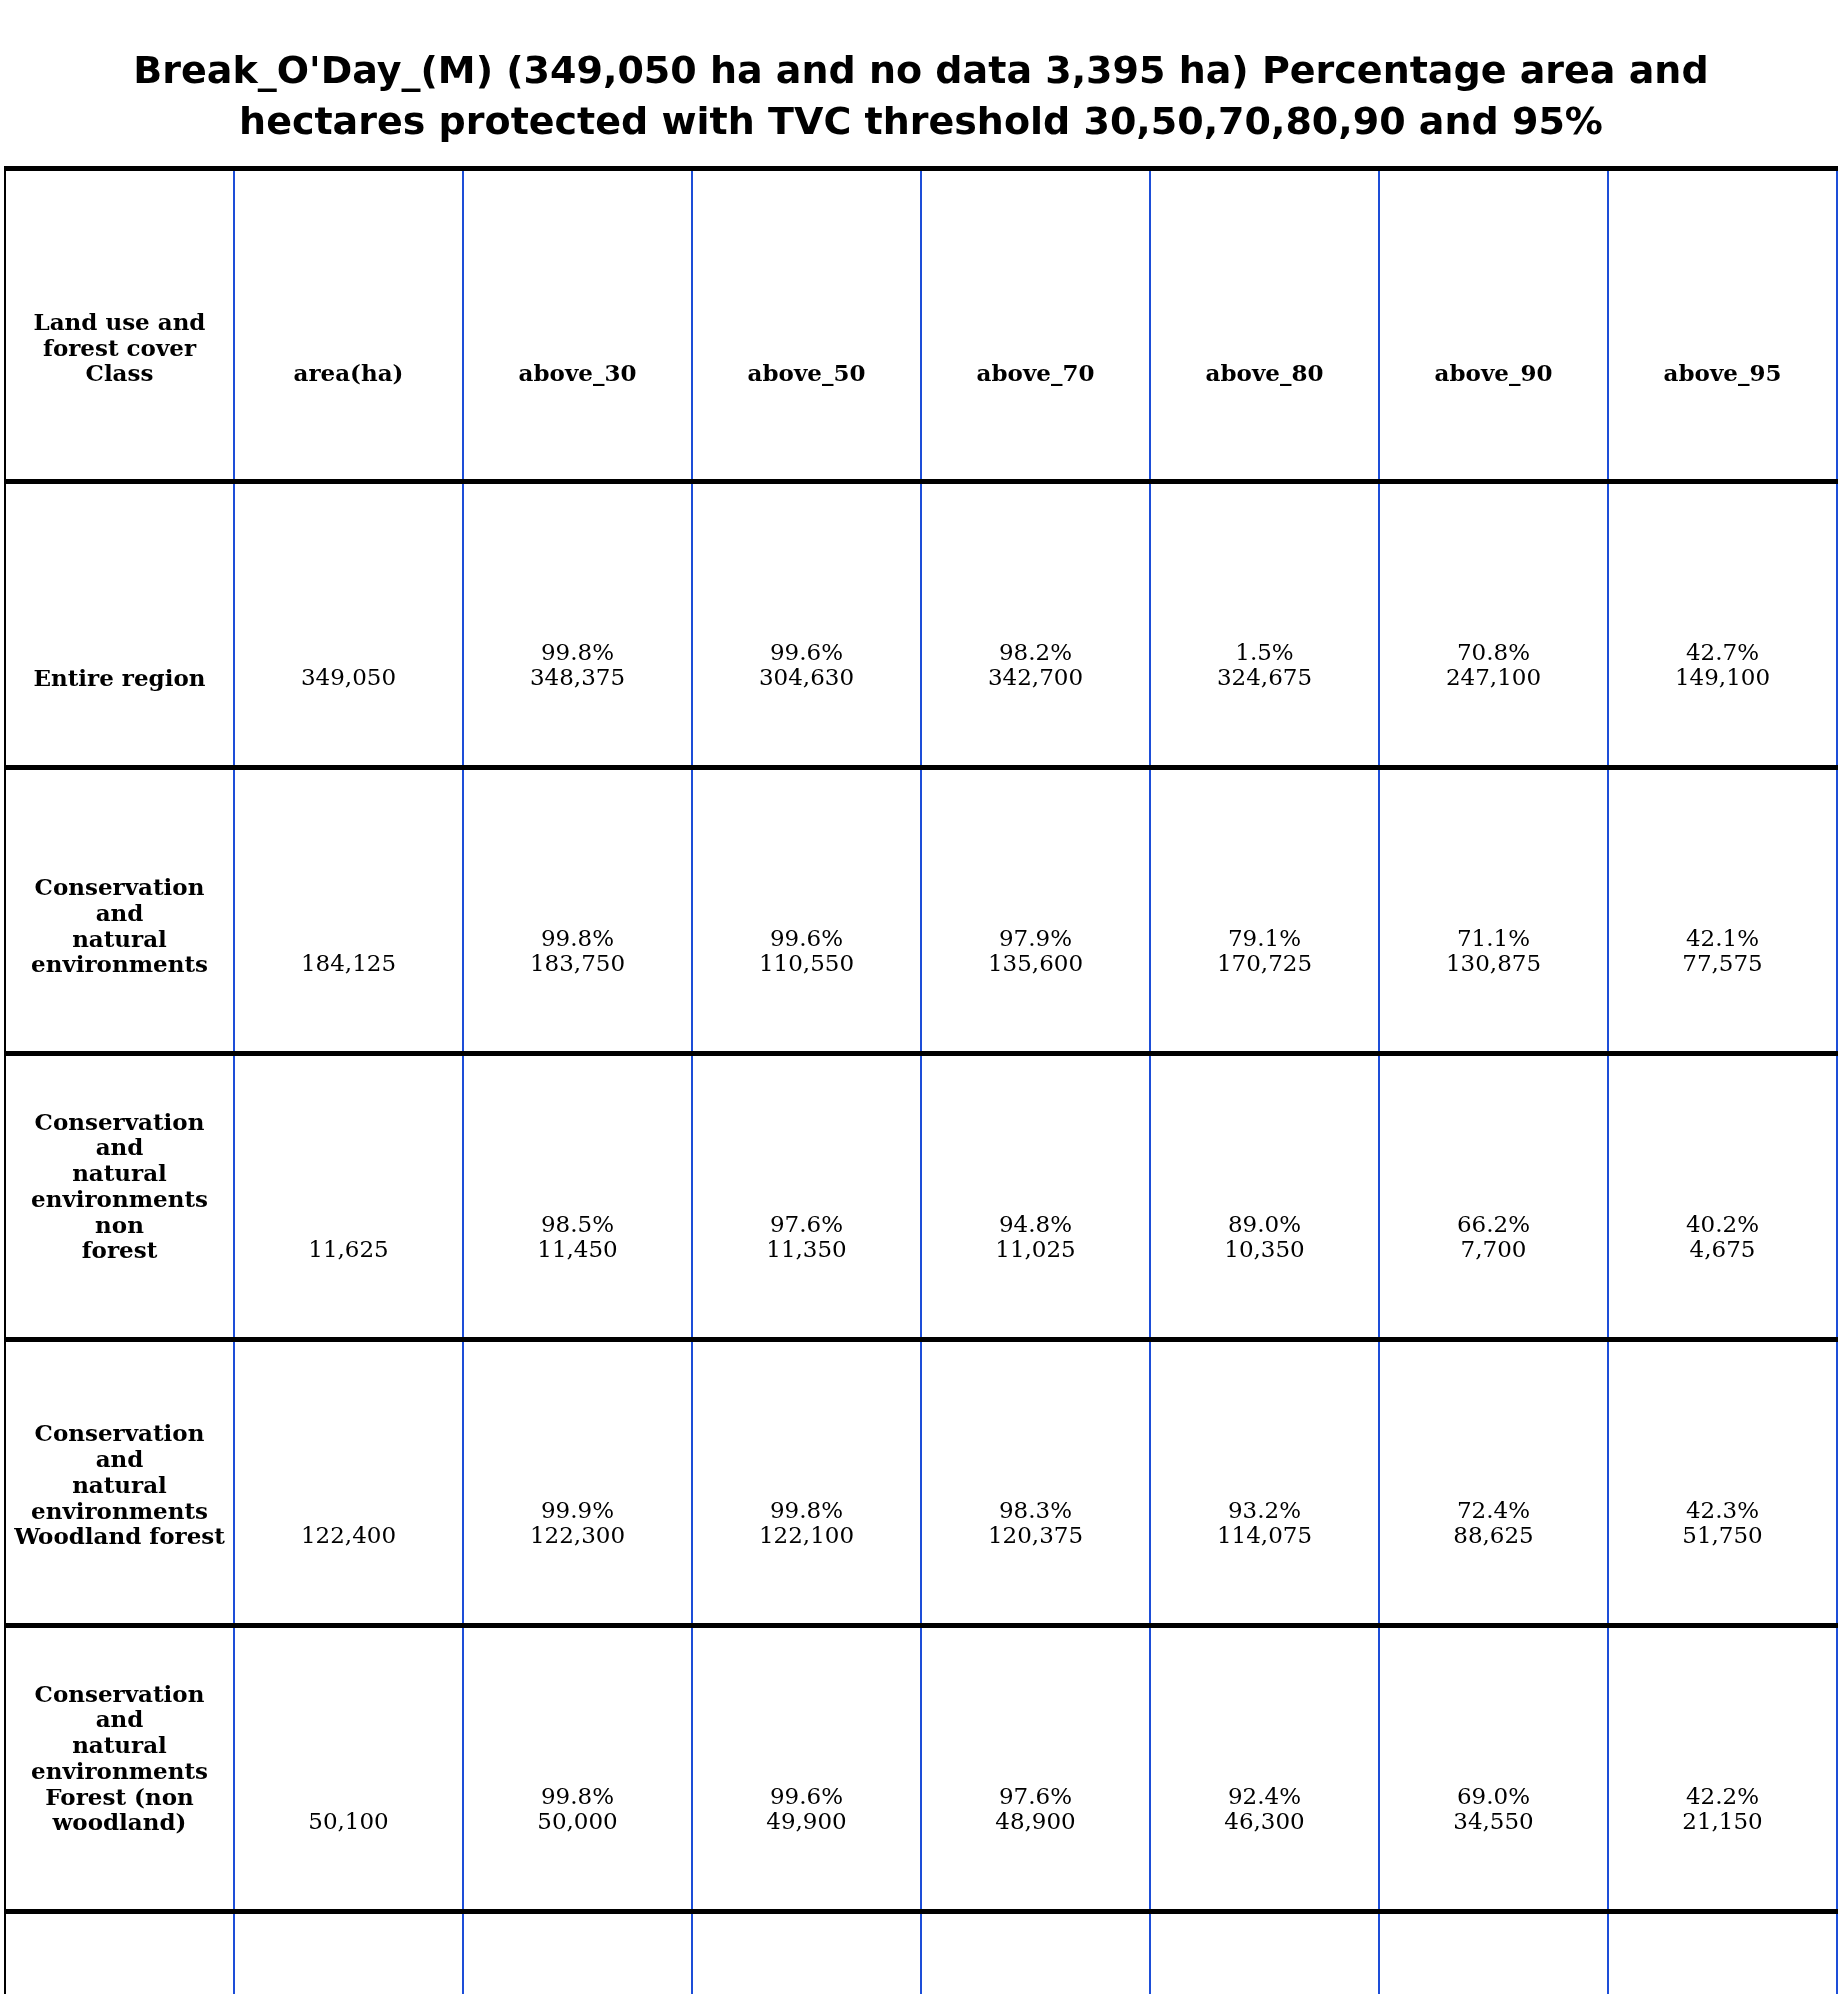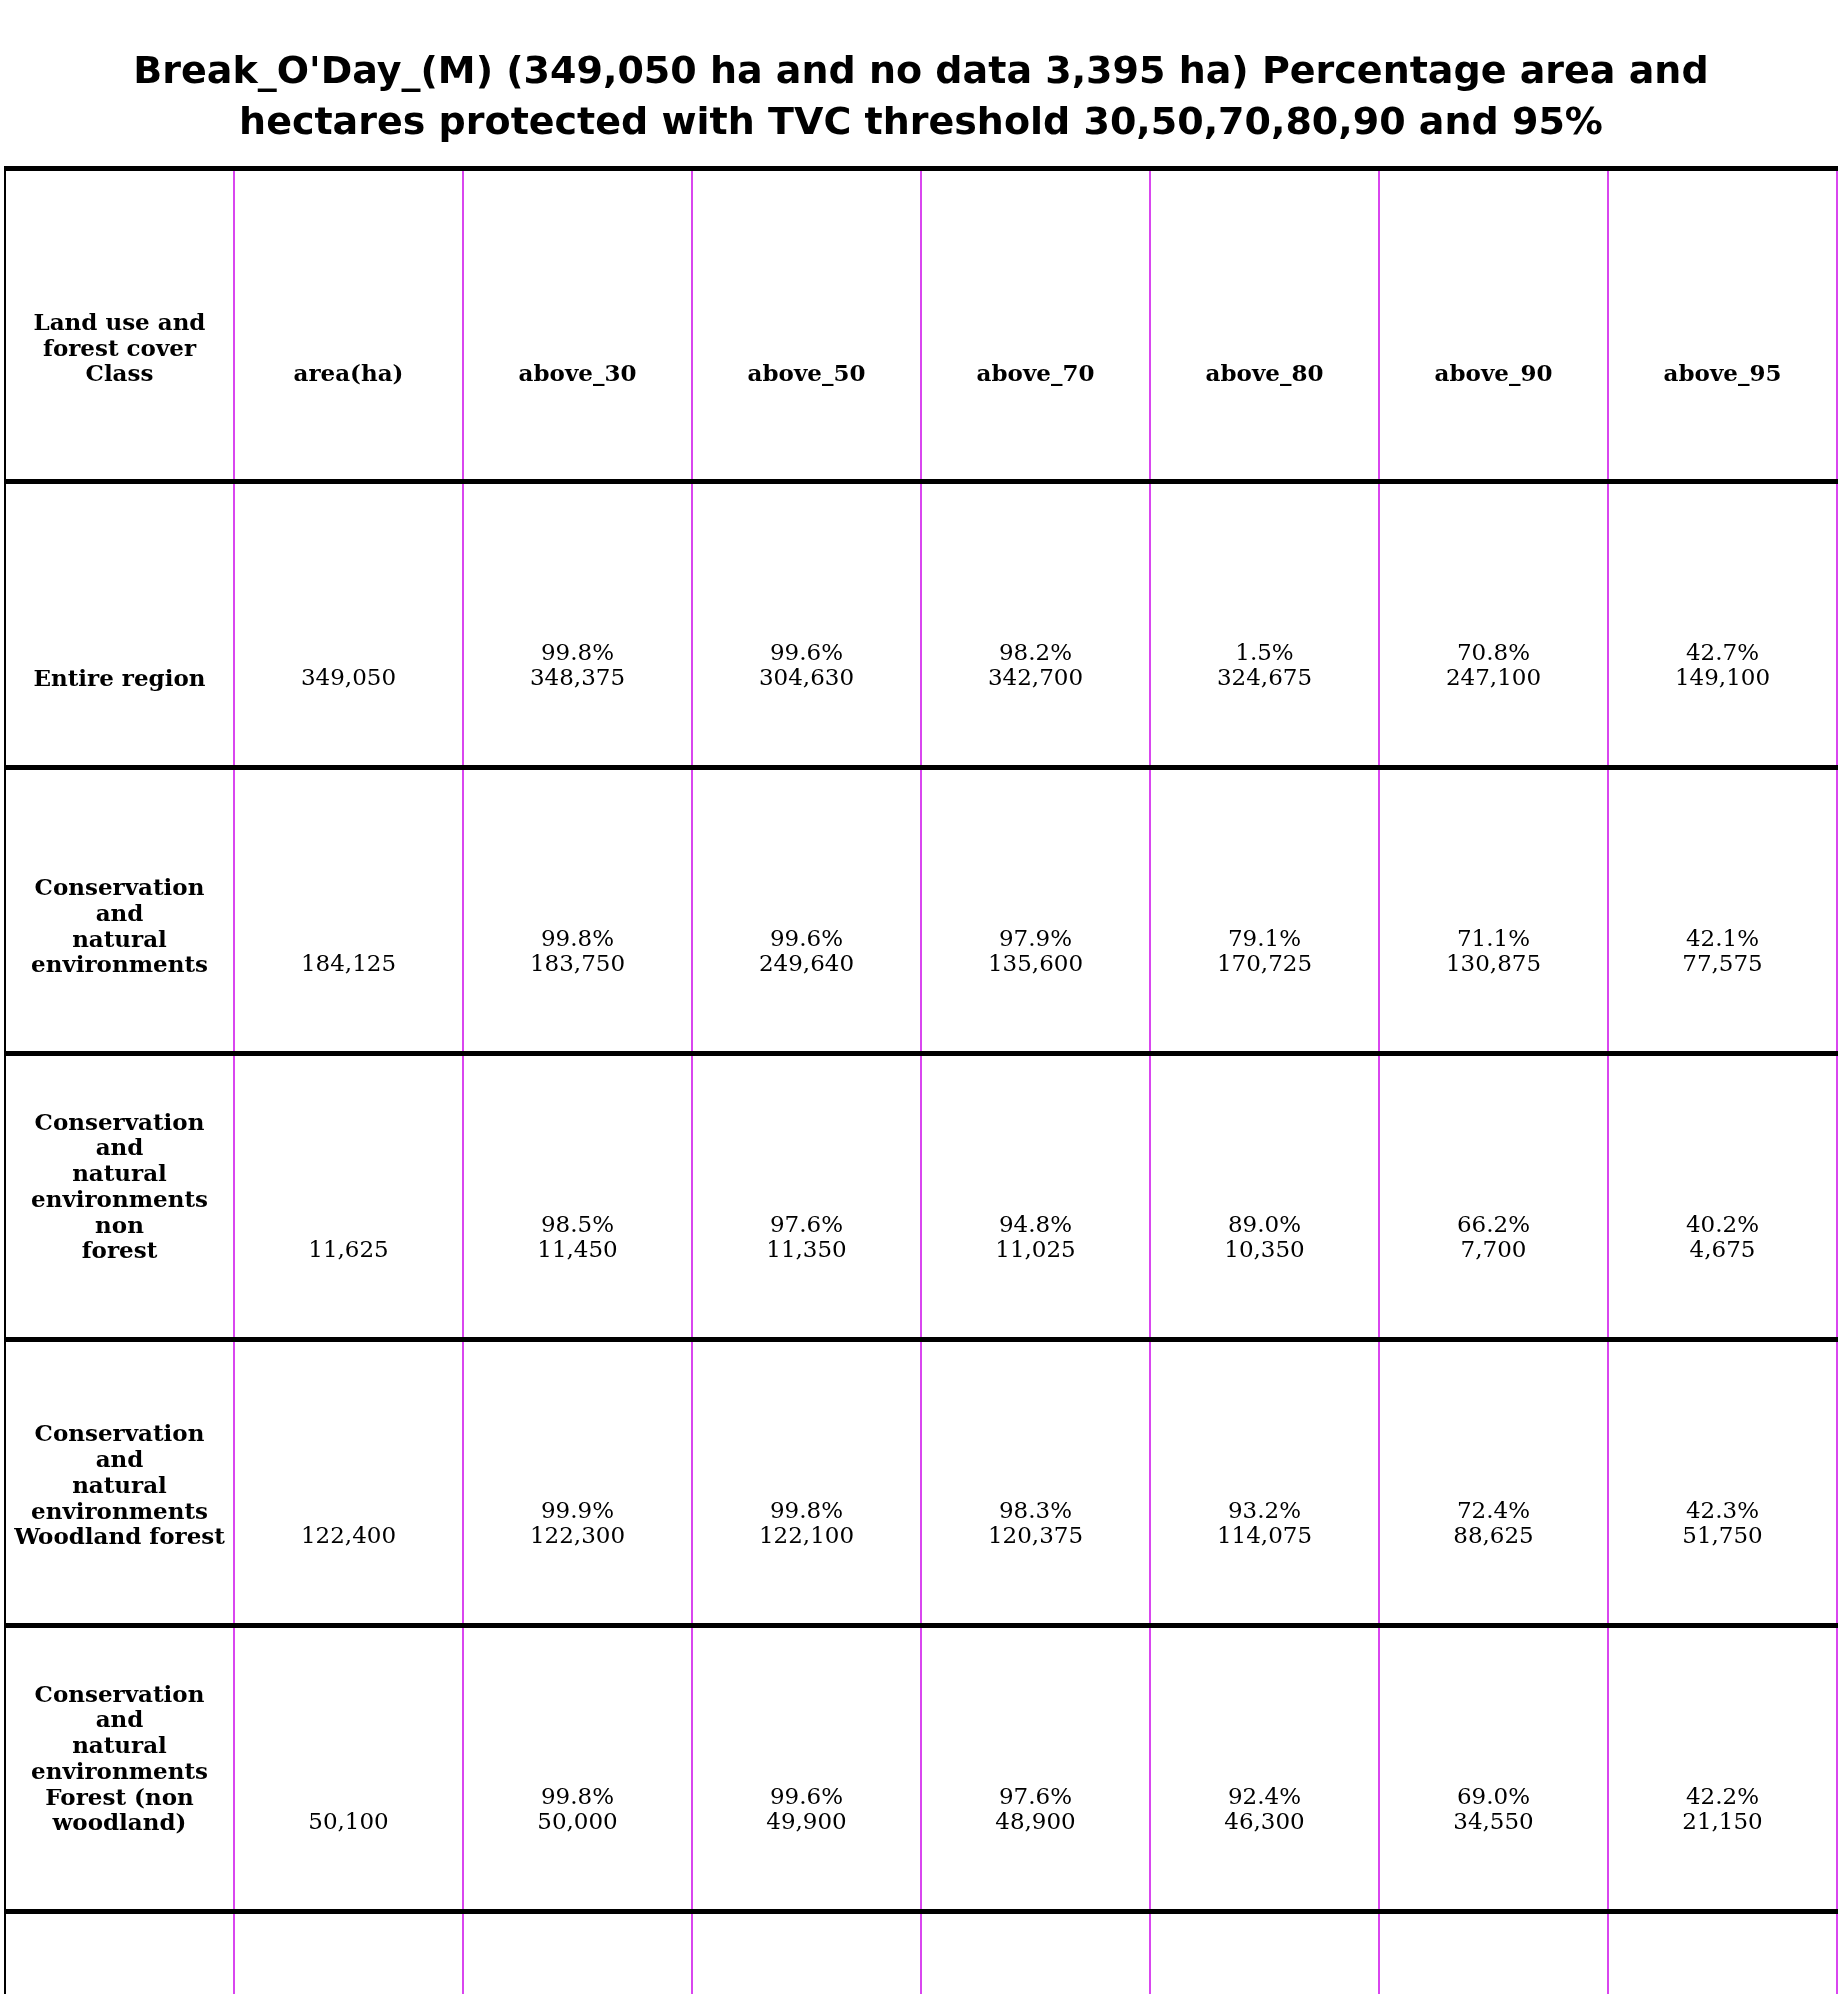--- a/index.html
+++ b/index.html
@@ -11,21 +11,21 @@
          font-family:"DejaVu Sans","Liberation Sans",sans-serif;font-weight:bold;
          font-size:38px;line-height:1.35;margin-top:36px;}
 
   
   .table-wrap{position:absolute;left:4px;right:4px;top:166px;}
   table.data-table{width:100%;border-collapse:collapse;table-layout:fixed;
          border-left:2px solid #000;border-right:2px solid #000;
          border-top:5.6px solid #000;border-bottom:5.6px solid #000;}
   .data-table tr{border-top:5.6px solid #000;}
   .data-table th,.data-table td{
-         border-left:2px solid #000;border-right:2px solid #d946ef;
+         border-left:2px solid #000;border-right:2px solid #1d4ed8;
          vertical-align:bottom;text-align:center;
          font-size:23px;line-height:1.12;white-space:pre-line;
          padding:0 3.2px 74px 3.2px;overflow:hidden;}
   .data-table thead th{height:215px;padding-bottom:93px;font-weight:bold;}
   .data-table tbody th,.data-table tbody td{height:207px;}
   .data-table tbody th{font-weight:bold;}
   .data-table tbody td{font-weight:normal;}
   .num-cell .l1,.num-cell .l2{display:block;}
 </style>
 </head>
@@ -74,21 +74,21 @@
             <td class="num-cell"><span class="l1">1.5%</span><span class="l2">324,675</span></td>
             <td class="num-cell"><span class="l1">70.8%</span><span class="l2">247,100</span></td>
             <td class="num-cell"><span class="l1">42.7%</span><span class="l2">149,100</span></td>
           </tr>
           <tr>
             <th>Conservation and
 natural
 environments</th>
             <td class="num-cell"><span class="l2">184,125</span></td>
             <td class="num-cell"><span class="l1">99.8%</span><span class="l2">183,750</span></td>
-            <td class="num-cell"><span class="l1">99.6%</span><span class="l2">249,640</span></td>
+            <td class="num-cell"><span class="l1">99.6%</span><span class="l2">110,550</span></td>
             <td class="num-cell"><span class="l1">97.9%</span><span class="l2">135,600</span></td>
             <td class="num-cell"><span class="l1">79.1%</span><span class="l2">170,725</span></td>
             <td class="num-cell"><span class="l1">71.1%</span><span class="l2">130,875</span></td>
             <td class="num-cell"><span class="l1">42.1%</span><span class="l2">77,575</span></td>
           </tr>
           <tr>
             <th>Conservation and
 natural
 environments non
 forest</th>

